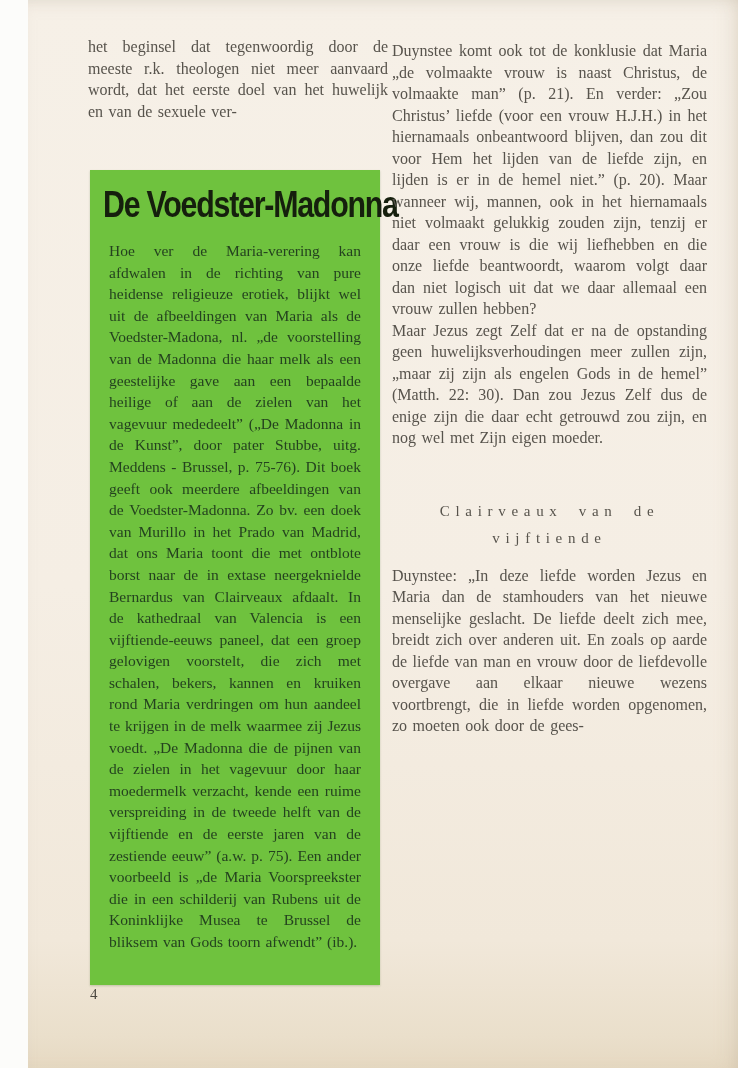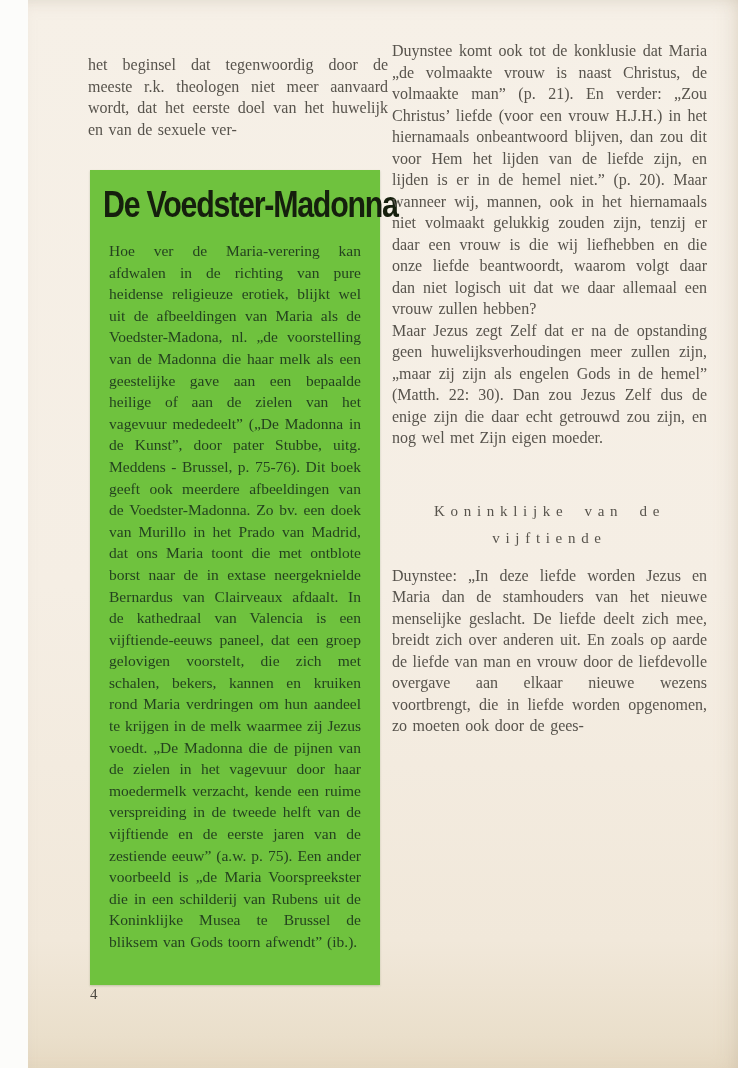--- a/index.html
+++ b/index.html
@@ -25,21 +25,21 @@
                inset 0 10px 18px -12px rgba(200,190,175,0.5);
   }
   .body-text{
     font-size:16px;line-height:21.5px;
     text-align:justify;
     color:var(--body-text);
     margin:0;
     word-spacing:1.5px;
   }
   .col-left-intro{
-    position:absolute;left:88px;top:54px;width:300px;
+    position:absolute;left:88px;top:36px;width:300px;
   }
   .green-box{
     position:absolute;left:90px;top:170px;width:290px;height:815px;
     background:var(--green-box-bg);
     box-sizing:border-box;
     padding:12px 15px 16px 15px;
     box-shadow:0 1px 2px rgba(60,90,30,0.25);
   }
   .green-title{
     font-family:"Liberation Sans", sans-serif;
@@ -94,21 +94,21 @@
   </div>
 
   <div class="col-right">
 
 
     <p class="body-text para">Duynstee komt ook tot de konklusie dat Maria „de volmaakte vrouw is naast Christus, de volmaakte man” (p. 21). En verder: „Zou Christus’ liefde (voor een vrouw H.J.H.) in het hiernamaals onbeantwoord blijven, dan zou dit voor Hem het lijden van de liefde zijn, en lijden is er in de hemel niet.” (p. 20). Maar wanneer wij, mannen, ook in het hiernamaals niet volmaakt gelukkig zouden zijn, tenzij er daar een vrouw is die wij liefhebben en die onze liefde beantwoordt, waarom volgt daar dan niet logisch uit dat we daar allemaal een vrouw zullen hebben?</p>
 
     <p class="body-text para">Maar Jezus zegt Zelf dat er na de opstanding geen huwelijksverhoudingen meer zullen zijn, „maar zij zijn als engelen Gods in de hemel” (Matth. 22: 30). Dan zou Jezus Zelf dus de enige zijn die daar echt getrouwd zou zijn, en nog wel met Zijn eigen moeder.</p>
 
     <h2 class="section-heading heading-2">
-      <span class="hline">Koninklijke van de</span>
+      <span class="hline">Clairveaux van de</span>
       <span class="hline">vijftiende</span>
     </h2>
 
     <p class="body-text para">Duynstee: „In deze liefde worden Jezus en Maria dan de stamhouders van het nieuwe menselijke geslacht. De liefde deelt zich mee, breidt zich over anderen uit. En zoals op aarde de liefde van man en vrouw door de liefdevolle overgave aan elkaar nieuwe wezens voortbrengt, die in liefde worden opgenomen, zo moeten ook door de gees-</p>
   </div>
 
   <div class="page-number">4</div>
 </div>
 
 </body></html>

